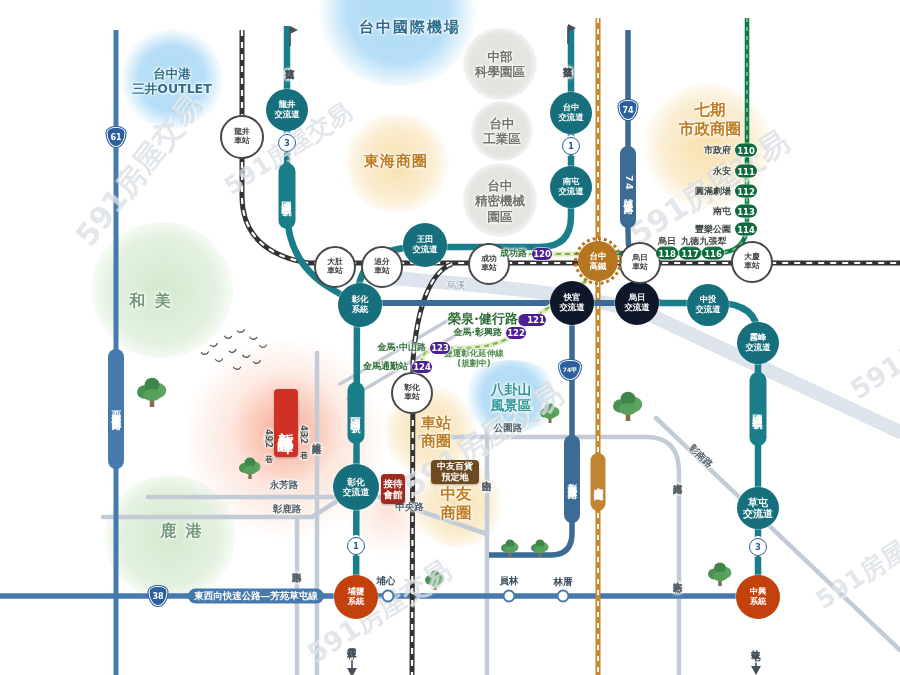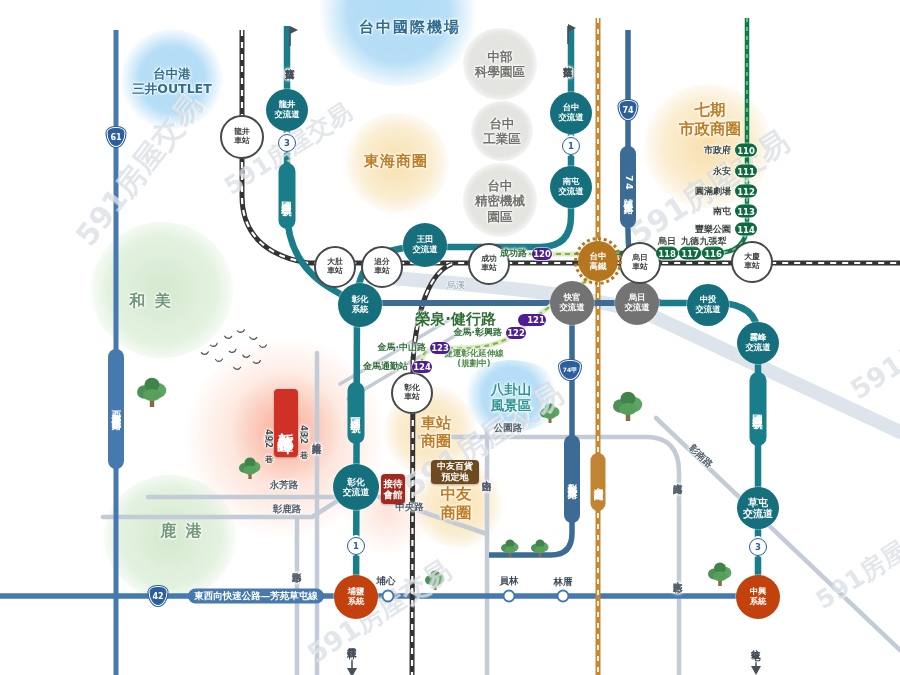--- a/index.html
+++ b/index.html
@@ -15,21 +15,21 @@
   .area-glow{background:radial-gradient(circle,rgba(247,150,118,.42) 0%,rgba(249,178,150,.25) 45%,rgba(252,210,190,0) 70%);}
   .area-glow2{background:radial-gradient(circle,rgba(244,110,80,.40) 0%,rgba(246,140,110,.2) 45%,rgba(250,190,170,0) 70%);}
   .area-glow3{background:radial-gradient(circle,rgba(247,160,130,.30) 0%,rgba(250,190,165,.15) 45%,rgba(252,215,195,0) 70%);}
   .lbl{position:absolute;transform:translate(-50%,-50%);white-space:pre-line;text-align:center;line-height:1.22;
        text-shadow:0 0 2px #fff,0 0 2px #fff,0 0 3px #fff,0 0 4px #fff;}
   .lbl.v{writing-mode:vertical-rl;letter-spacing:1px;line-height:1;}
   .lbl.ra{transform:translate(-100%,-50%);text-align:right;white-space:nowrap;}
   .bdg{position:absolute;transform:translate(-50%,-50%);border-radius:50%;display:flex;align-items:center;justify-content:center;
        color:#fff;font-weight:700;white-space:pre-line;text-align:center;line-height:1.15;box-shadow:0 0 0 1px rgba(255,255,255,.35);}
   .bdg-teal{background:#156f7d;}
-  .bdg-navy{background:#737373;}
+  .bdg-navy{background:#0f172a;}
   .bdg-slate{background:#c2410c;}
   .stn{position:absolute;transform:translate(-50%,-50%);border-radius:50%;background:#fff;border:2.4px solid #45494b;
        color:#3b3f41;font-weight:700;display:flex;align-items:center;justify-content:center;white-space:pre-line;
        text-align:center;line-height:1.15;font-size:7.8px;}
   .pill{position:absolute;transform:translate(-50%,-50%);color:#fff;font-weight:700;display:flex;align-items:center;
         justify-content:center;border-radius:9px;white-space:nowrap;}
   .pill.v{writing-mode:vertical-rl;letter-spacing:1.5px;}
   .pill-teal{background:#1a7e8a;}.pill-slate{background:#3c6b96;}.pill-blue{background:#4679ad;}.pill-orange{background:#c08433;}
   .mp{position:absolute;transform:translate(-50%,-50%);border-radius:7px;color:#fff;font-weight:700;font-size:8.5px;
       display:flex;align-items:center;justify-content:center;box-shadow:0 0 0 1px rgba(255,255,255,.5);}
@@ -258,21 +258,21 @@
       <div class="pill pill-teal v" style="left: 287px; top: 196px; position: absolute; width: 17px; height: 66px; font-size: 10.5px;">國道三號</div>
       <div class="pill pill-teal v" style="left: 356px; top: 413px; position: absolute; width: 17px; height: 62px; font-size: 10.5px;">國道一號</div>
       <div class="pill pill-teal v" style="left: 758px; top: 409px; position: absolute; width: 17px; height: 74px; font-size: 10.5px;">國道三號</div>
       <div class="pill pill-slate v" style="left: 628px; top: 187px; position: absolute; width: 16px; height: 82px; font-size: 9.5px;">74號快速道路</div>
       <div class="pill pill-blue v" style="left: 116px; top: 409px; position: absolute; width: 16px; height: 120px; font-size: 9.5px;">西部濱海快速公路</div>
       <div class="pill pill-slate v" style="left: 572px; top: 479px; position: absolute; width: 16px; height: 88px; font-size: 9.5px;">彰化東外環路</div>
       <div class="pill pill-orange v" style="left: 598px; top: 482px; position: absolute; width: 15px; height: 58px; font-size: 9.5px;">台灣高鐵</div>
       <div class="pill pill-blue" style="left: 256px; top: 596px; position: absolute; width: 136px; height: 15px; font-size: 9.5px;">東西向快速公路—芳苑草屯線</div>
       <div class="shield" style="left: 116px; top: 137px; position: absolute;">61</div>
       <div class="shield" style="left: 628px; top: 110px; position: absolute;">74</div>
-      <div class="shield" style="left: 158px; top: 596px; position: absolute;">42</div>
+      <div class="shield" style="left: 158px; top: 596px; position: absolute;">38</div>
       <div class="shield" style="left: 570px; top: 370px; position: absolute; font-size: 6px; width: 20px;">74甲</div>
       <div class="flower" style="left: 287px; top: 143px; position: absolute;">3</div>
       <div class="flower" style="left: 571px; top: 146px; position: absolute;">1</div>
       <div class="flower" style="left: 356px; top: 546px; position: absolute;">1</div>
       <div class="flower" style="left: 758px; top: 547px; position: absolute;">3</div>
       <div class="mp mp-dark" style="left: 746px; top: 150px; position: absolute;">110</div>
       <div class="lbl ra" style="left: 731px; top: 150px; position: absolute; font-size: 9px; font-weight: 700; color: rgb(60, 70, 63);">市政府</div>
       <div class="mp mp-dark" style="left: 746px; top: 171px; position: absolute;">111</div>
       <div class="lbl ra" style="left: 731px; top: 171px; position: absolute; font-size: 9px; font-weight: 700; color: rgb(60, 70, 63);">永安</div>
       <div class="mp mp-dark" style="left: 746px; top: 191px; position: absolute;">112</div>
@@ -283,21 +283,21 @@
       <div class="lbl ra" style="left: 731px; top: 229px; position: absolute; font-size: 9px; font-weight: 700; color: rgb(60, 70, 63);">豐樂公園</div>
       <div class="mp mp-dark" style="left: 667px; top: 253px; position: absolute;">118</div>
       <div class="lbl" style="left: 667px; top: 241px; position: absolute; font-size: 9px; font-weight: 700; color: rgb(60, 70, 63);">烏日</div>
       <div class="mp mp-dark" style="left: 690px; top: 253px; position: absolute;">117</div>
       <div class="lbl" style="left: 690px; top: 241px; position: absolute; font-size: 9px; font-weight: 700; color: rgb(60, 70, 63);">九德</div>
       <div class="mp mp-dark" style="left: 713px; top: 253px; position: absolute;">116</div>
       <div class="lbl" style="left: 713px; top: 241px; position: absolute; font-size: 9px; font-weight: 700; color: rgb(60, 70, 63);">九張犁</div>
       <div class="mp mp-light" style="left: 542px; top: 254px; position: absolute;">120</div>
       <div class="lbl ra" style="left: 527px; top: 253px; position: absolute; font-size: 9px; font-weight: 700; color: rgb(47, 110, 55);">成功路</div>
       <div class="mp mp-light" style="left: 532px; top: 320px; position: absolute; padding-left: 8px;">121</div>
-      <div class="lbl ra" style="left: 496px; top: 319px; position: absolute; font-size: 15px; font-weight: 700; color: rgb(47, 110, 55);">榮泉·健行路</div>
+      <div class="lbl ra" style="left: 518px; top: 319px; position: absolute; font-size: 13px; font-weight: 700; color: rgb(47, 110, 55);">榮泉·健行路</div>
       <div class="mp mp-light" style="left: 516px; top: 333px; position: absolute;">122</div>
       <div class="lbl ra" style="left: 502px; top: 332px; position: absolute; font-size: 9px; font-weight: 700; color: rgb(47, 110, 55);">金馬·彰興路</div>
       <div class="mp mp-light" style="left: 440px; top: 348px; position: absolute;">123</div>
       <div class="lbl ra" style="left: 426px; top: 347px; position: absolute; font-size: 9px; font-weight: 700; color: rgb(47, 110, 55);">金馬·中山路</div>
       <div class="mp mp-light" style="left: 422px; top: 367px; position: absolute;">124</div>
       <div class="lbl ra" style="left: 408px; top: 366px; position: absolute; font-size: 9px; font-weight: 700; color: rgb(47, 110, 55);">金馬通勤站</div>
       <div class="dot" style="left: 388px; top: 596px; position: absolute;"></div>
       <div class="lbl" style="left: 386px; top: 581px; position: absolute; font-size: 9.5px; font-weight: 700; color: rgb(59, 74, 90);">埔心</div>
       <div class="dot" style="left: 509px; top: 596px; position: absolute;"></div>
       <div class="lbl" style="left: 509px; top: 581px; position: absolute; font-size: 9.5px; font-weight: 700; color: rgb(59, 74, 90);">員林</div>

